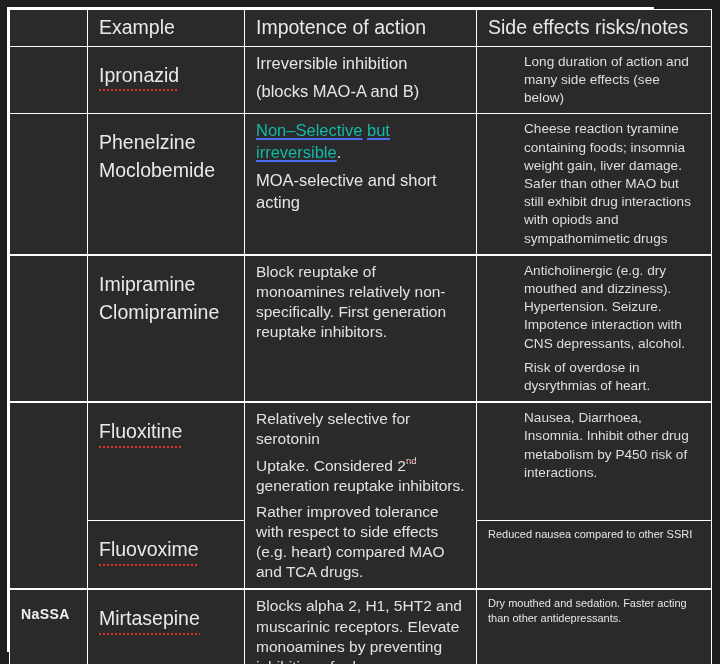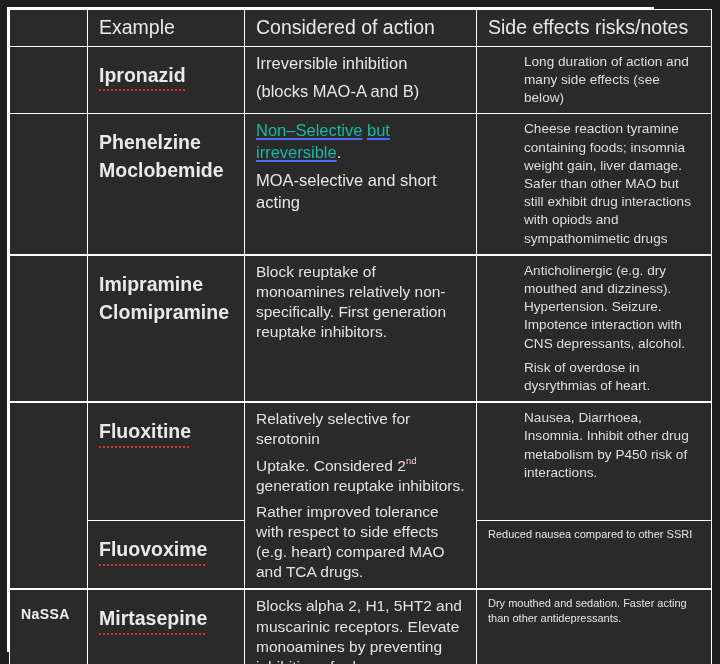--- a/index.html
+++ b/index.html
@@ -47,21 +47,20 @@
     font-size: 19.5px;
     line-height: 1.22;
     color: #e9e9e9;
     padding-top: 9px;
   }
   .drug {
     font-size: 19.5px;
     line-height: 1.42;
     color: #e9e9e9;
     padding-top: 9px;
-    font-weight: bold;
   }
   .drug .line { display: block; position: relative; width: max-content; }
   .moa {
     font-size: 15.5px;
     line-height: 1.30;
     color: #e2e2e2;
   }
   .moa-big {
     font-size: 16.5px;
     line-height: 1.33;
@@ -147,21 +146,21 @@
 
       <tbody>
           <tr>
         <td class="c1">
           <span class="hdr"></span>
         </td>
         <td class="c2">
           <span class="hdr">Example</span>
         </td>
         <td class="c3">
-          <span class="hdr">Considered of action</span>
+          <span class="hdr">Impotence of action</span>
         </td>
         <td class="c4">
           <span class="hdr">Side effects risks/notes</span>
         </td>
       </tr>
 
       <tr>
         <td class="c1">
           <span class="class-label"></span>
         </td>

